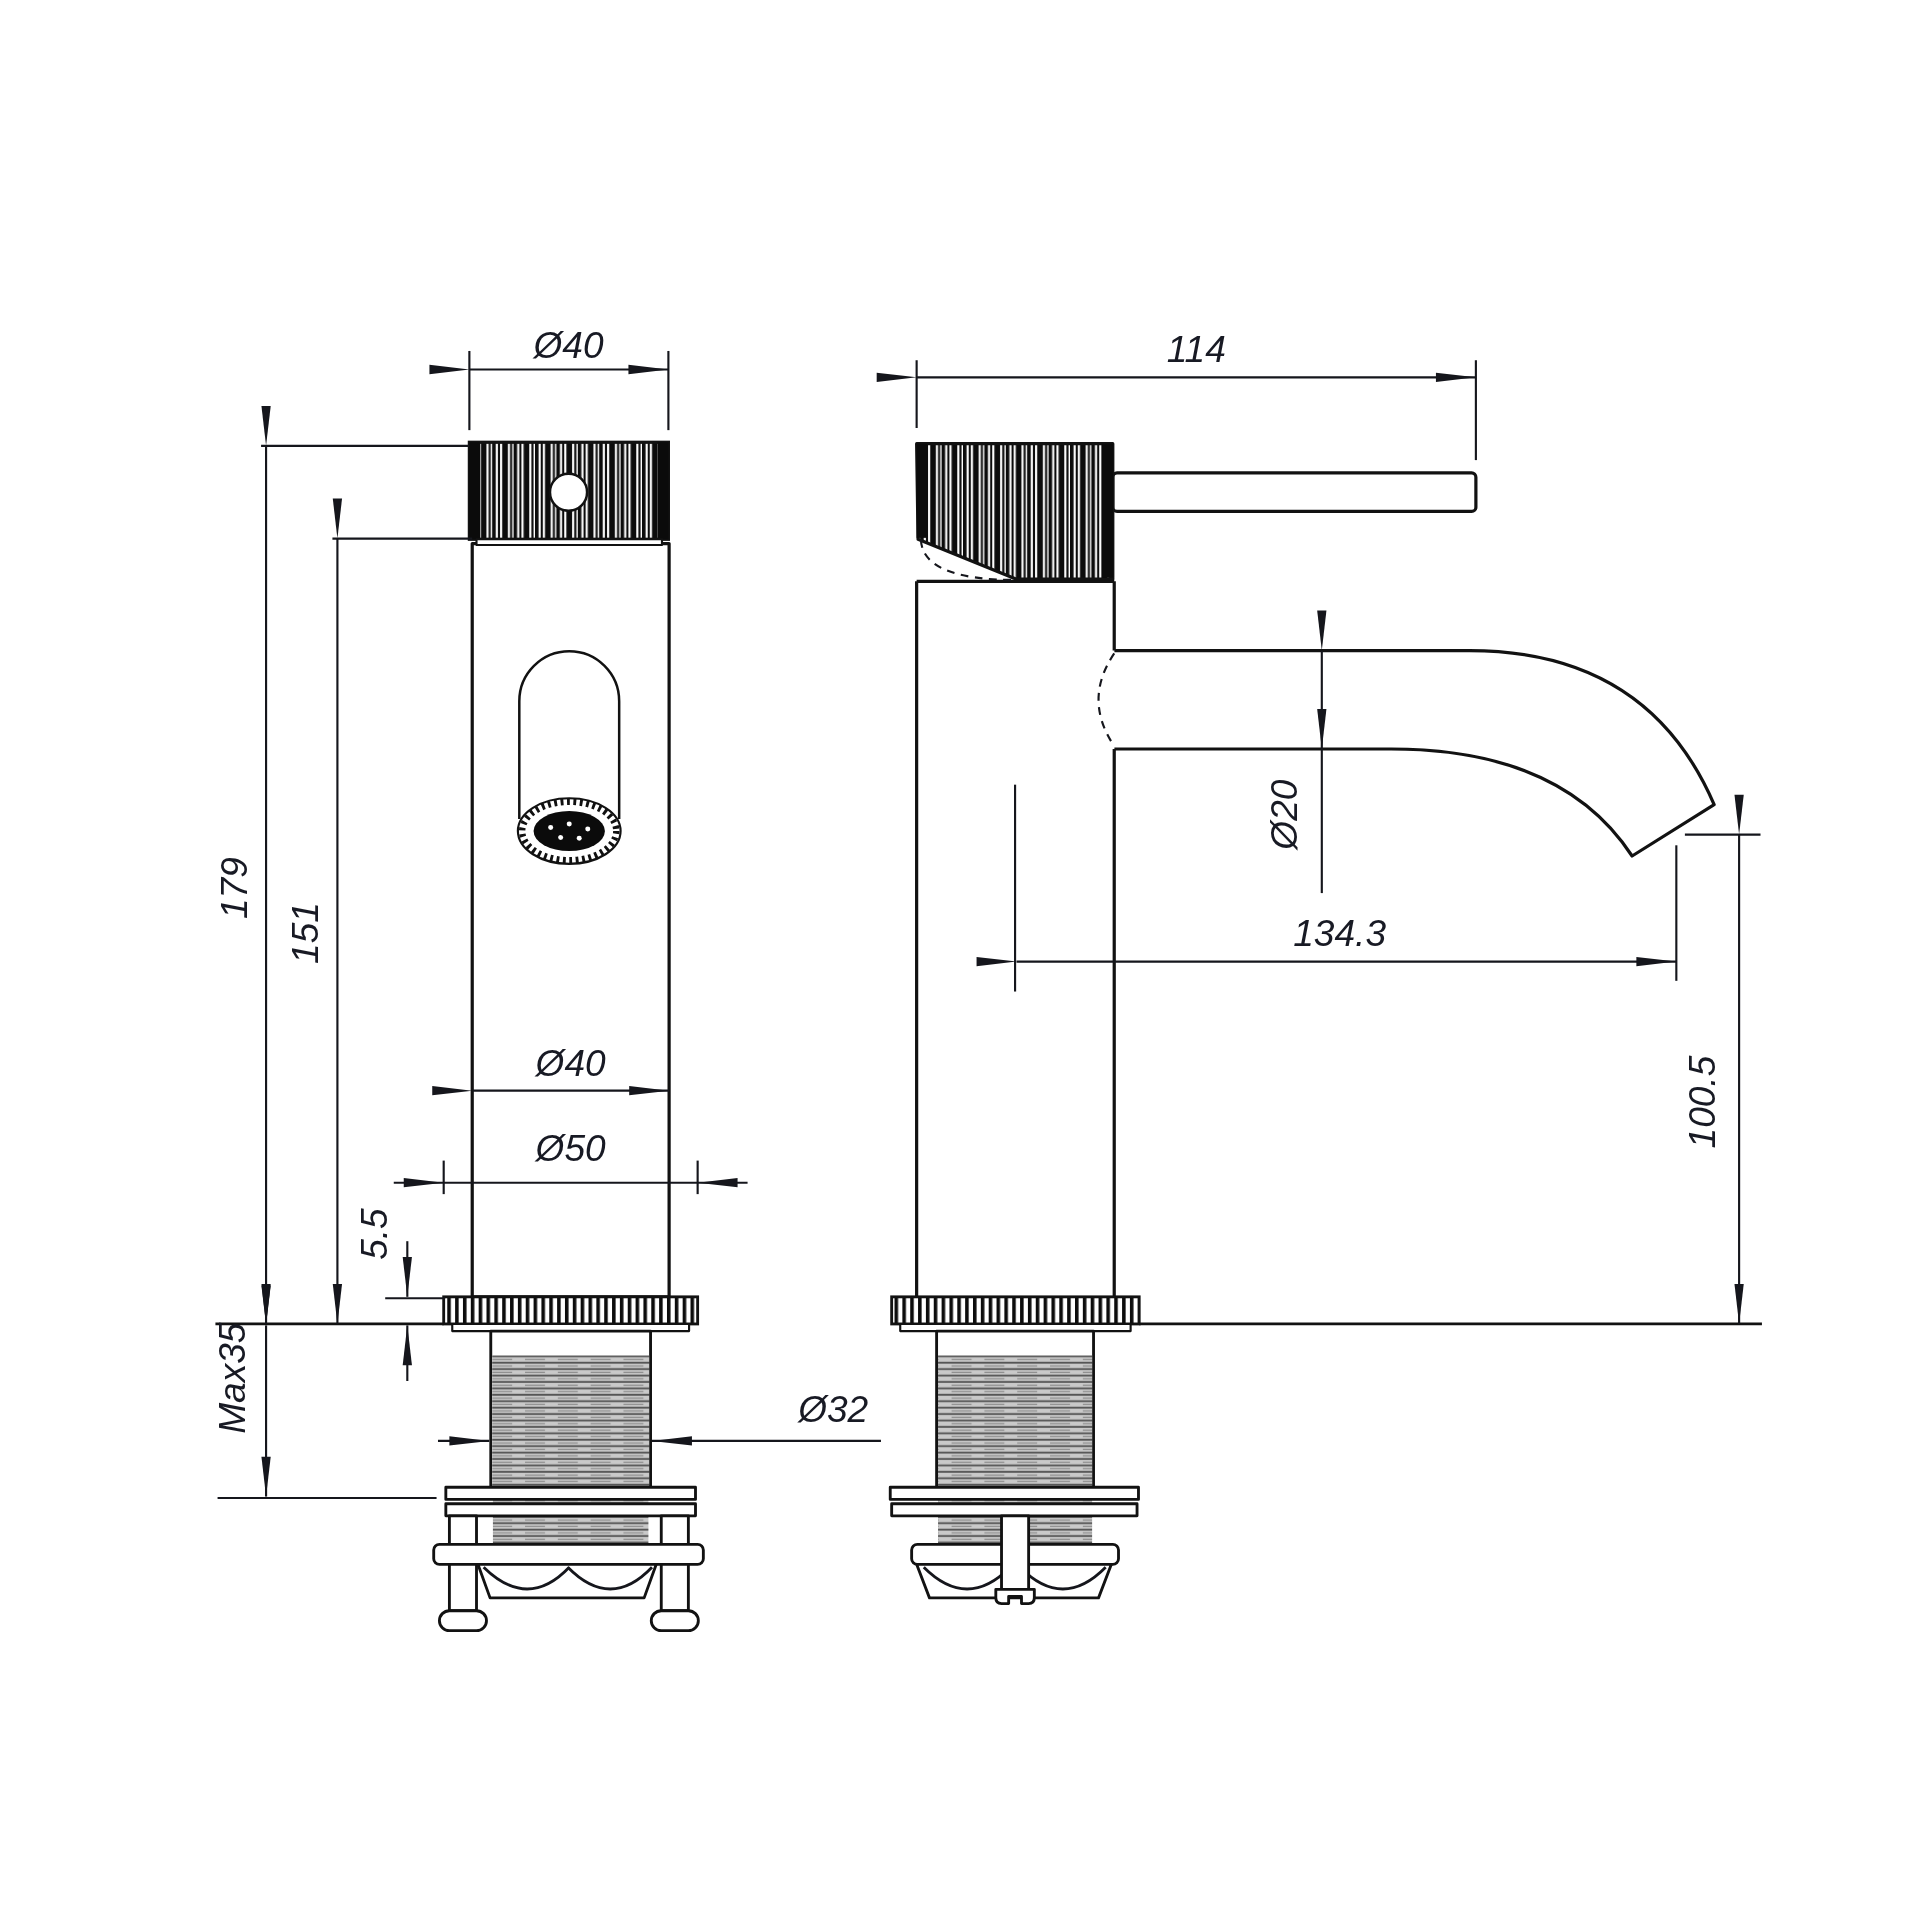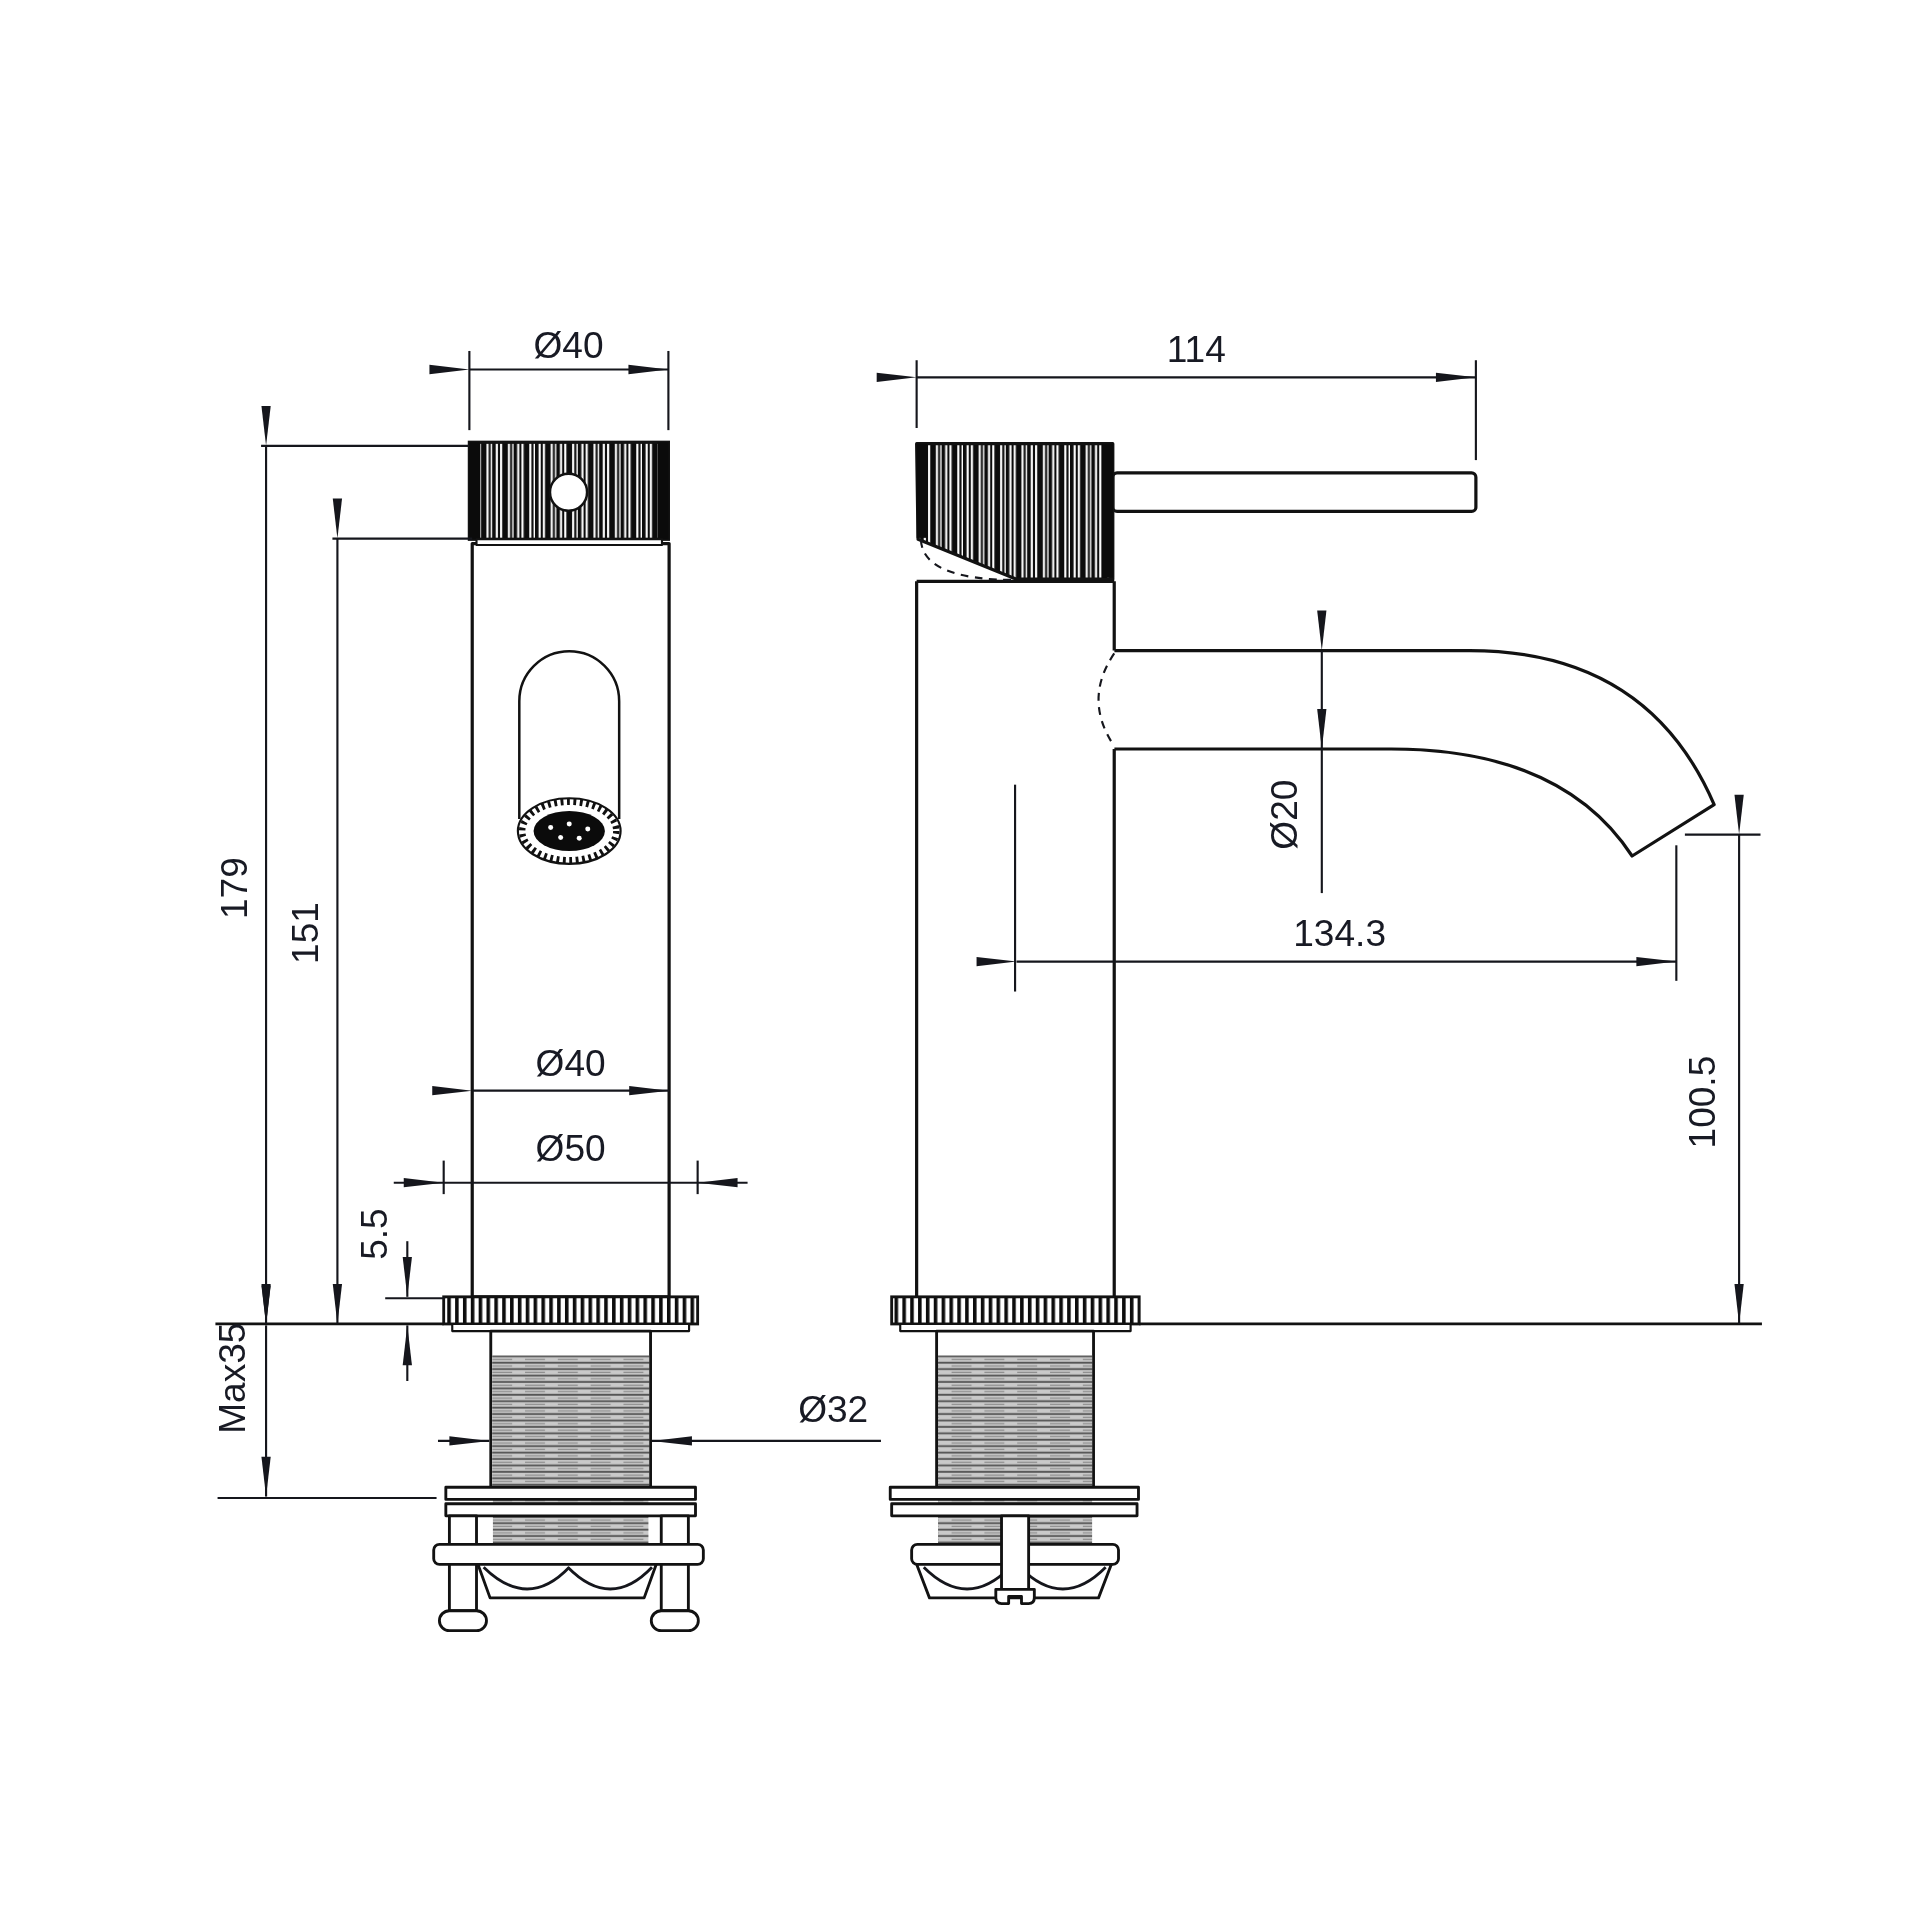--- a/index.html
+++ b/index.html
@@ -1,16 +1,16 @@
 <!DOCTYPE html>
 <html style="font-size:11.4px"><head>
 <meta charset="utf-8">
 <style>
   html,body{margin:0;padding:0;background:#fff;}
-  .stage{width:1926px;height:1926px;background:#ffffff;position:relative;}
+  .stage{width:1926px;height:1926px;background:#ffffff;position:relative;font-style:italic;}
   svg{display:block;}
   .ol   {fill:none;stroke:#121212;stroke-width:4.5;stroke-linejoin:round;stroke-linecap:butt;}
   .olw  {fill:#ffffff;stroke:#121212;stroke-width:4.5;stroke-linejoin:round;}
   .olw3 {fill:#ffffff;stroke:#121212;stroke-width:3;stroke-linejoin:round;}
   .dim  {fill:none;stroke:#15161c;stroke-width:3;}
   .dash {stroke-dasharray:11 9;}
   .dtxt {font-family:"Liberation Sans",sans-serif;font-size:52px;fill:#181a24;text-anchor:middle;}
   .dark {fill:#0b0b0b;stroke:none;}
 </style>
 </head>

